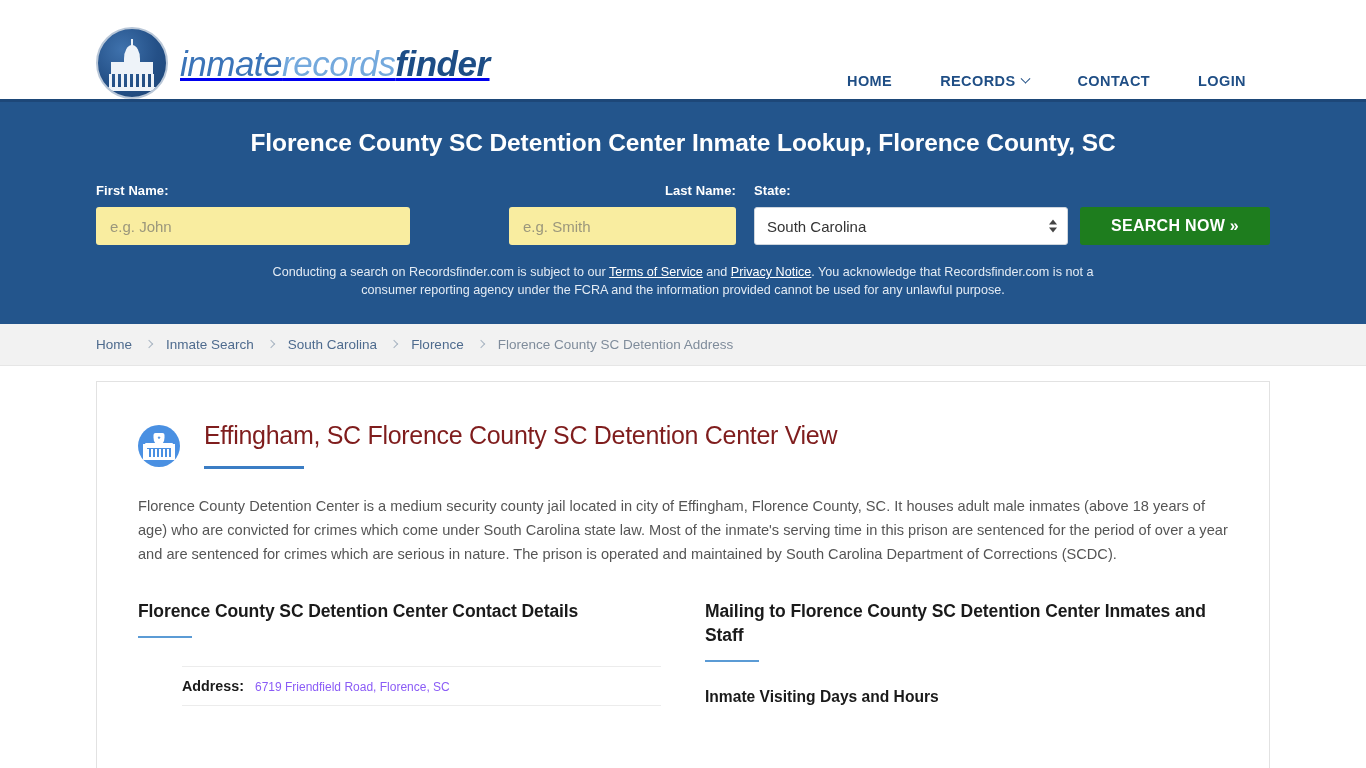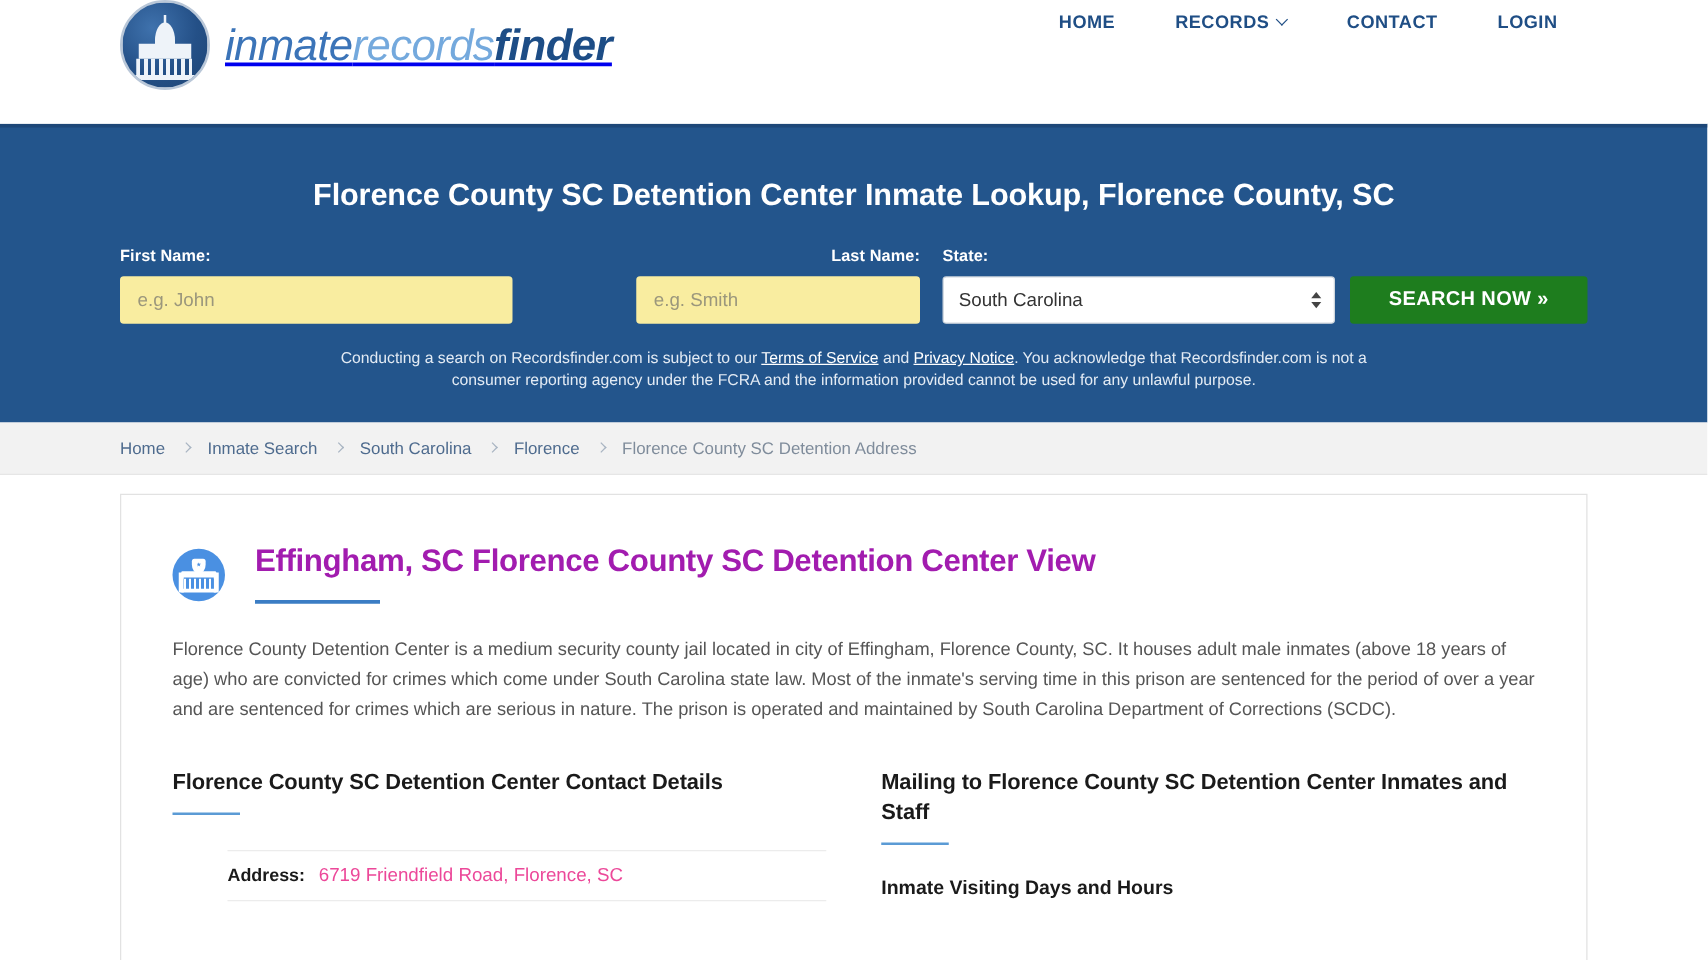--- a/index.html
+++ b/index.html
@@ -11,21 +11,21 @@
     background: #ffffff;
     font-family: "Liberation Sans", sans-serif;
     -webkit-font-smoothing: antialiased;
   }
 
   
   .site-header {
     height: 99px;
     background: #ffffff;
     display: flex;
-    align-items: flex-start;
+    align-items: flex-end;
     padding: 0 96px 0 96px;
     position: relative;
   }
 
   .brand {
     display: flex;
     align-items: center;
     gap: 12px;
     flex: 0 0 auto;
   }
@@ -151,21 +151,21 @@
     display: block;
     font-size: 15px;
     font-weight: 700;
     color: #1b4578;
     letter-spacing: -0.2px;
   }
 
   
   .hero {
     background: #23558c;
-    padding: 41px 96px 24px 96px;
+    padding: 27px 96px 24px 96px;
     border-top: 3px solid #1d4778;
   }
   .hero-title {
     color: #ffffff;
     font-size: 24.5px;
     font-weight: 700;
     text-align: center;
     letter-spacing: -0.1px;
     margin-bottom: 26px;
   }
@@ -362,22 +362,22 @@
     position: absolute;
     top: 19px;
     width: 4px; height: 16px;
     background: #ffffff;
   }
   .jail-icon .side-l { left: 5px; }
   .jail-icon .side-r { right: 5px; }
 
   .page-title {
     font-size: 25px;
-    font-weight: 700;
-    color: #a21caf;
+    font-weight: 400;
+    color: #7f1d1d;
     letter-spacing: -0.3px;
     line-height: 1.15;
   }
   .rule-accent {
     width: 100px;
     height: 3px;
     background: #3b7dc4;
     margin-top: 17px;
   }
   .rule-accent.small { width: 54px; height: 2px; background: #5b9bd5; margin-top: 13px; }
@@ -413,22 +413,22 @@
     align-items: baseline;
     margin-left: 44px;
   }
   .detail-key {
     font-size: 14.3px;
     font-weight: 700;
     color: #1a1a1a;
     white-space: nowrap;
   }
   .detail-val {
-    font-size: 15px;
-    color: #ec4899;
+    font-size: 12px;
+    color: #8b5cf6;
   }
 
   .sub-head {
     margin-top: 26px;
     font-size: 15.6px;
     font-weight: 700;
     color: #1a1a1a;
   }
 </style>
 </head>

